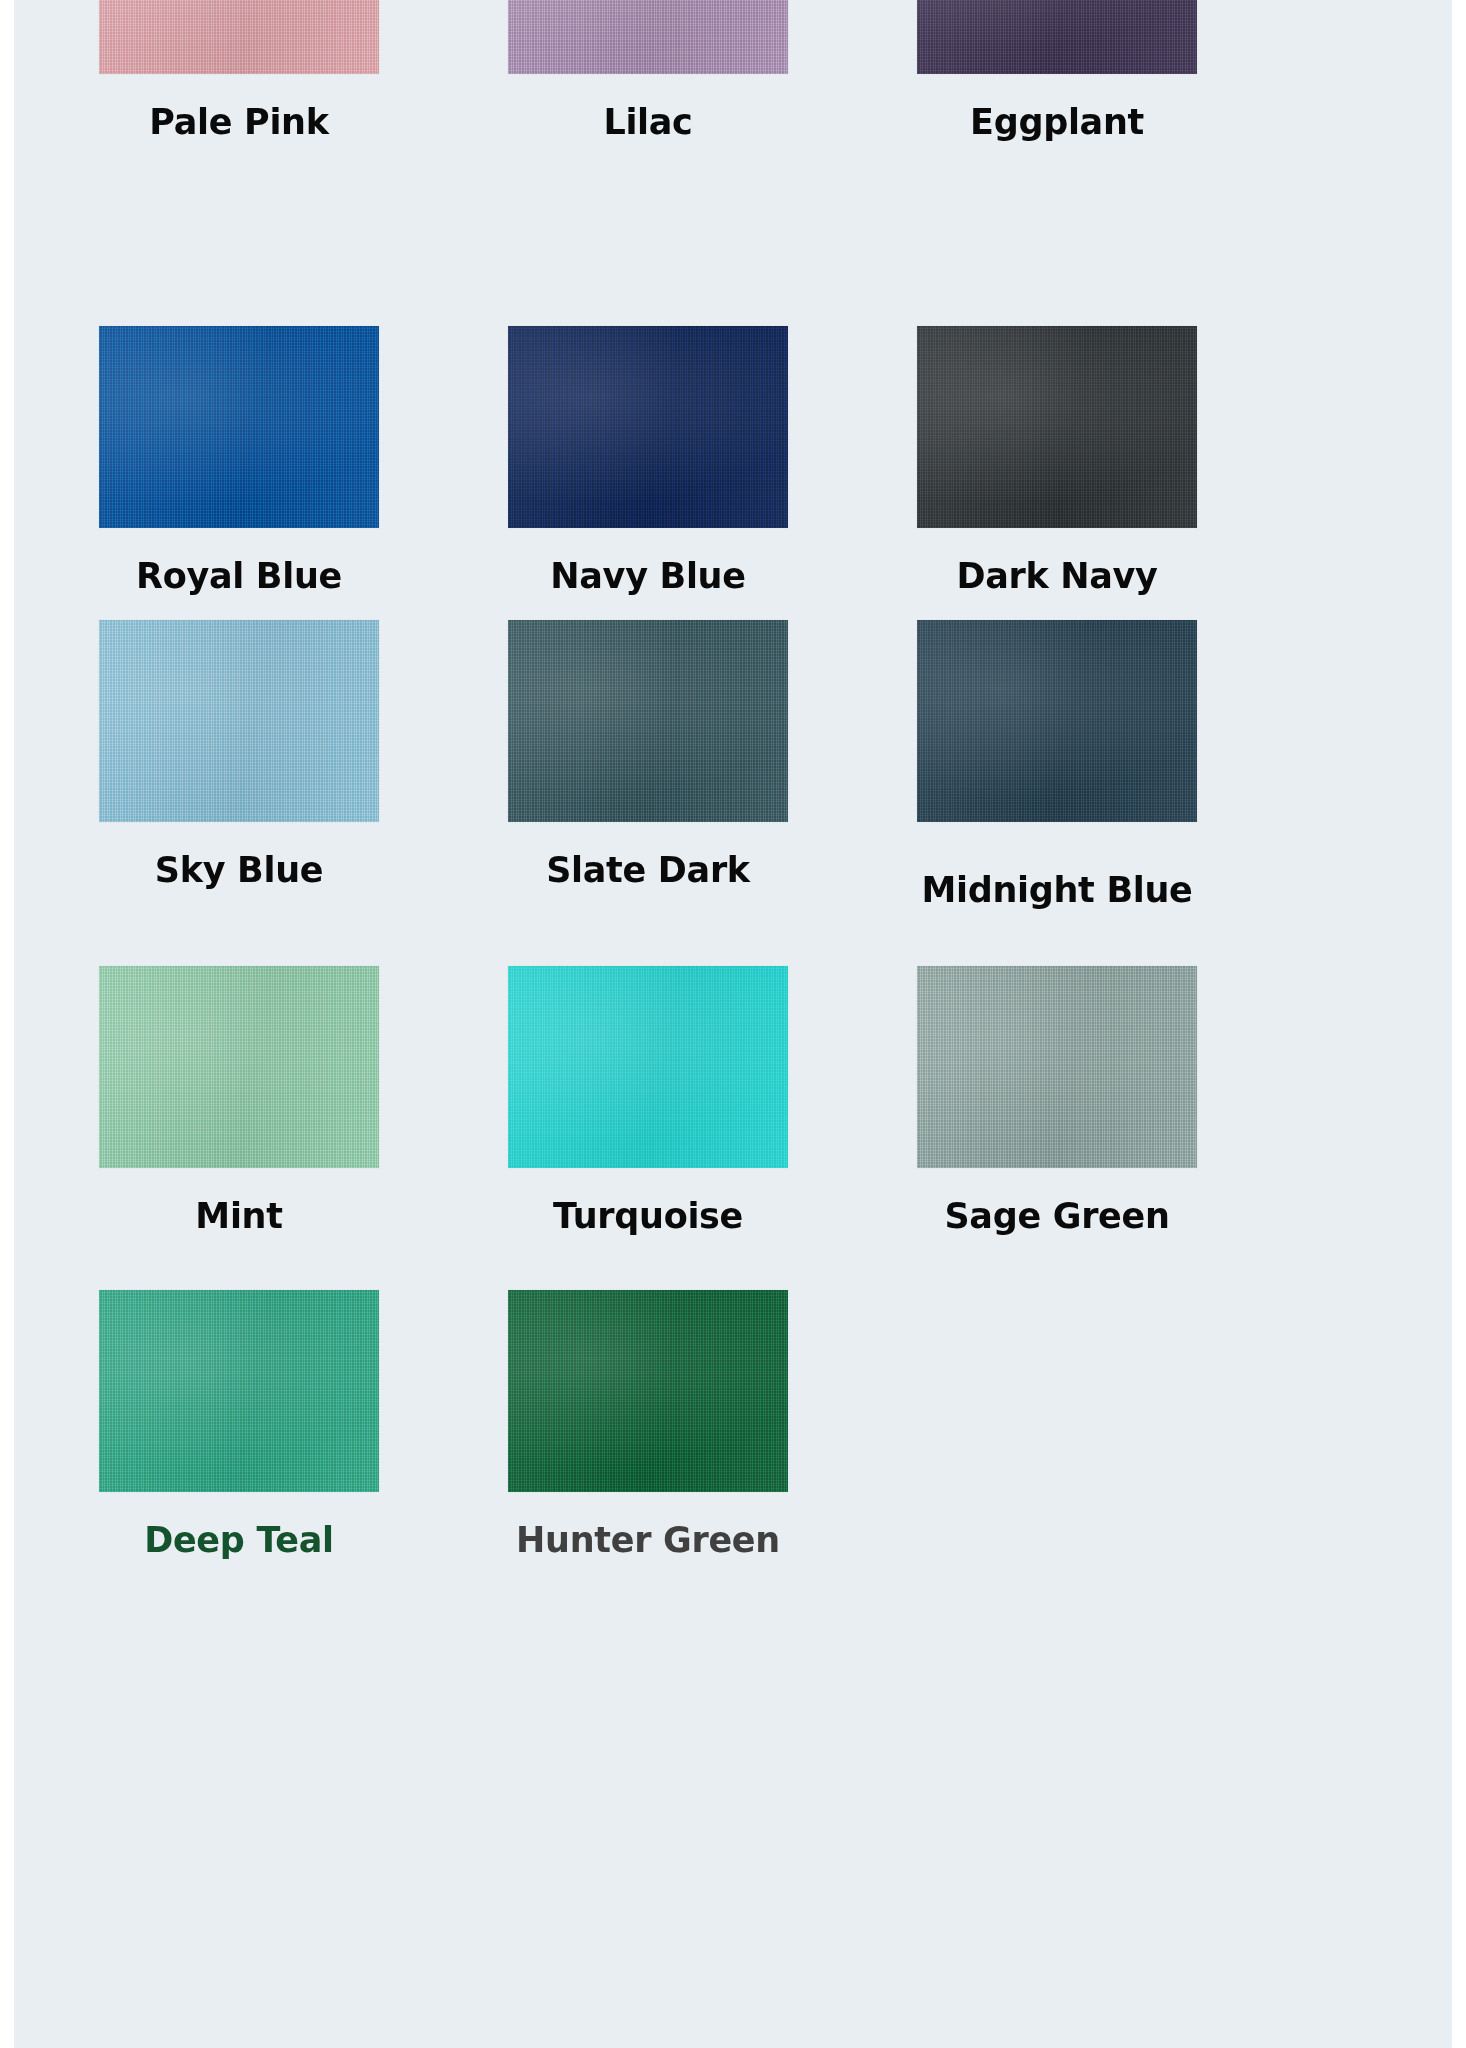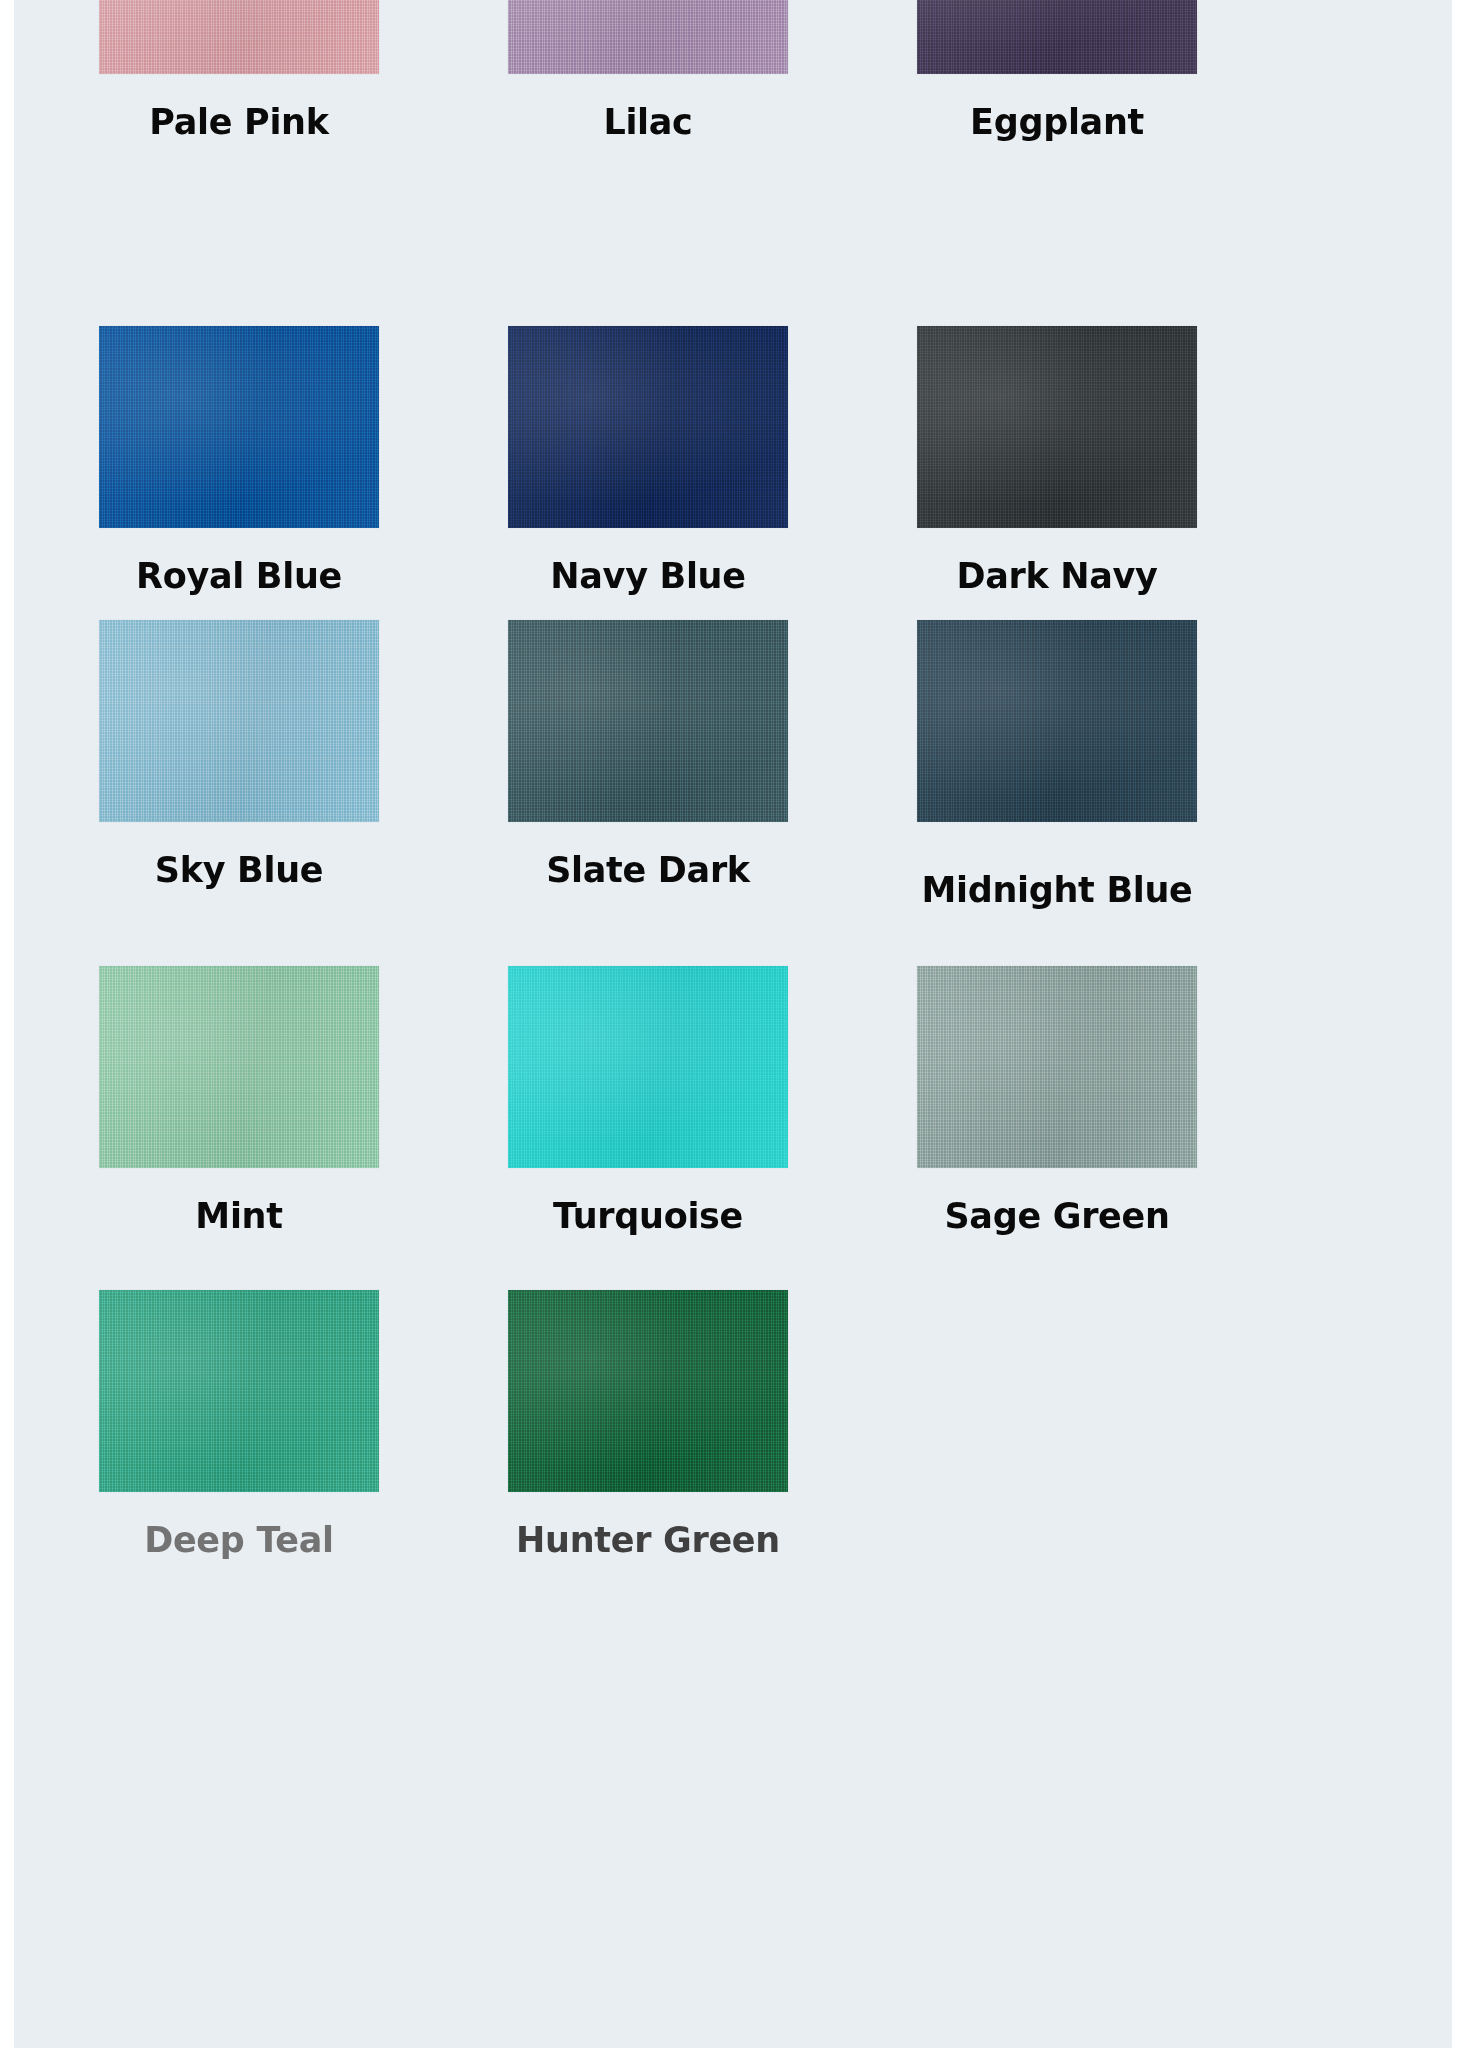--- a/index.html
+++ b/index.html
@@ -253,21 +253,21 @@
       </div>
     </div>
 
     <div class="row row4">
       <div class="cell c1">
         <div class="swatch" style="background-color: rgb(53, 169, 138);">
           <div class="weave"></div>
           <div class="sheen"></div>
         </div>
         <div class="label-wrap">
-          <div class="label" style="color: #737373;">Deep Teal</div>
+          <div class="label" style="color: #14532d;">Deep Teal</div>
         </div>
       </div>
       <div class="cell c3">
         <div class="swatch" style="background-color: rgb(19, 104, 60);">
           <div class="weave"></div>
           <div class="sheen"></div>
         </div>
         <div class="label-wrap">
           <div class="label" style="color: #404040;">Hunter Green</div>
         </div>

